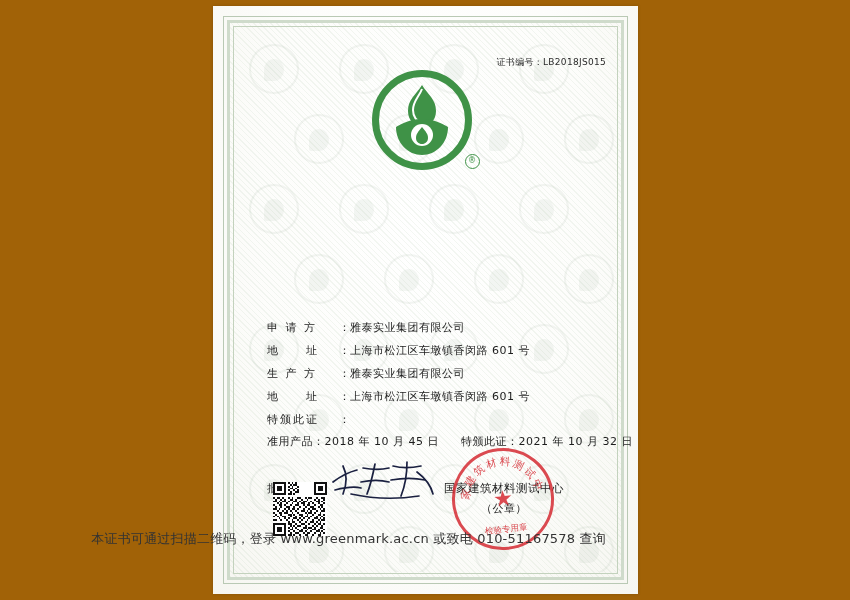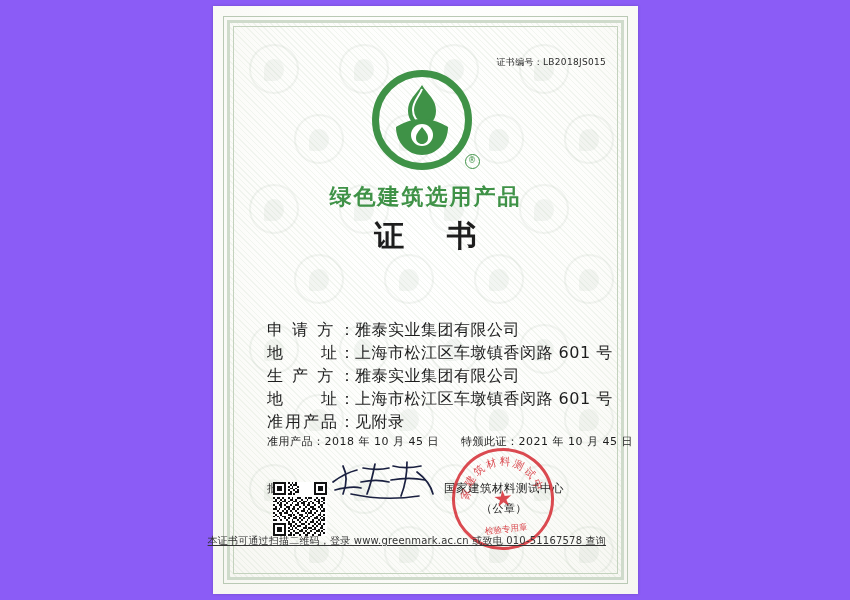--- a/index.html
+++ b/index.html
@@ -8,21 +8,21 @@
     width: 850px;
     height: 600px;
     background: #ffffff;
     font-family: "DejaVu Sans", sans-serif;
   }
 
   #page {
     position: relative;
     width: 850px;
     height: 600px;
-    background: #8b5cf6;
+    background: #a16207;
     overflow: hidden;
   }
 
   
   .cert-sheet {
     position: absolute;
     left: 213px;
     top: 6px;
     width: 425px;
     height: 588px;
@@ -205,21 +205,21 @@
   .fields {
     position: absolute;
     left: 26px;
     right: 20px;
     top: 286px;
   }
   .field-row {
     display: flex;
     align-items: baseline;
     height: 23px;
-    font-size: 16px;
+    font-size: 11px;
     color: #1d1d1d;
     font-family: "DejaVu Sans", sans-serif;
   }
   .field-label {
     width: 72px;
     flex: 0 0 72px;
     letter-spacing: 2px;
     white-space: nowrap;
   }
   .field-colon {
@@ -335,26 +335,25 @@
     bottom: 30px;
     width: 54px;
     height: 54px;
     background: #ffffff;
   }
 
   .footer-note {
     position: absolute;
     right: 4px;
     bottom: 18px;
-    font-size: 10px;
+    font-size: 13px;
     color: #333333;
     letter-spacing: 0.2px;
     white-space: nowrap;
     font-family: "DejaVu Sans", sans-serif;
-    text-decoration: underline;
   }
 </style>
 </head>
 <body>
 
 <div id="page">
 
   <div class="cert-sheet">
 
     <div class="frame-outer"></div>
@@ -410,22 +409,20 @@
             <path d="M36 2 C30 12 22 16 22 28 C22 37 28 43 36 43 C44 43 50 37 50 28 C50 16 42 12 36 2 Z" fill="#3f9247"></path>
             <path d="M36 6 C33 14 27 18 27 27 C27 34 31 39 36 39" fill="none" stroke="#ffffff" stroke-width="2"></path>
             <path d="M10 44 C10 44 22 36 36 36 C50 36 62 44 62 44 C62 60 50 72 36 72 C22 72 10 60 10 44 Z" fill="#3f9247"></path>
             <circle cx="36" cy="52" r="11" fill="#ffffff"></circle>
             <path d="M36 44 C32 49 30 51 30 55 C30 58.5 32.6 61 36 61 C39.4 61 42 58.5 42 55 C42 51 40 49 36 44 Z" fill="#3f9247"></path>
           </svg>
         </div>
         <div class="reg-mark">®</div>
       </div>
 
-      <div class="title-green">绿色建筑选用产品</div>
-      <div class="title-big">证 书</div>
 
 
       <div class="fields">
         <div class="field-row">
           <span class="field-label">申 请 方</span>
           <span class="field-colon">：</span>
           <span class="field-value">雅泰实业集团有限公司</span>
         </div>
         <div class="field-row">
           <span class="field-label">地　　址</span>
@@ -436,28 +433,27 @@
           <span class="field-label">生 产 方</span>
           <span class="field-colon">：</span>
           <span class="field-value">雅泰实业集团有限公司</span>
         </div>
         <div class="field-row">
           <span class="field-label">地　　址</span>
           <span class="field-colon">：</span>
           <span class="field-value">上海市松江区车墩镇香闵路 601 号</span>
         </div>
         <div class="field-row">
-          <span class="field-label">准用产品</span>
+          <span class="field-label">特颁此证</span>
           <span class="field-colon">：</span>
-          <span class="field-value">见附录</span>
         </div>
       </div>
 
       <div class="date-row">
-        <span>准用产品：</span><span>2018 年 10 月 45 日</span><span class="gap"></span><span>特颁此证：</span><span>2021 年 10 月 45 日</span>
+        <span>准用产品：</span><span>2018 年 10 月 45 日</span><span class="gap"></span><span>特颁此证：</span><span>2021 年 10 月 32 日</span>
       </div>
 
       <div class="approve">批准人：</div>
 
       <div class="signature">
         <svg viewBox="0 0 112 46" width="112" height="46" aria-hidden="true">
           <g fill="none" stroke="#1a2040" stroke-width="1.7" stroke-linecap="round">
             <path d="M6 24 C14 18 22 14 30 12"></path>
             <path d="M16 8 C20 16 20 26 16 36"></path>
             <path d="M8 32 C16 30 26 28 34 30"></path>

